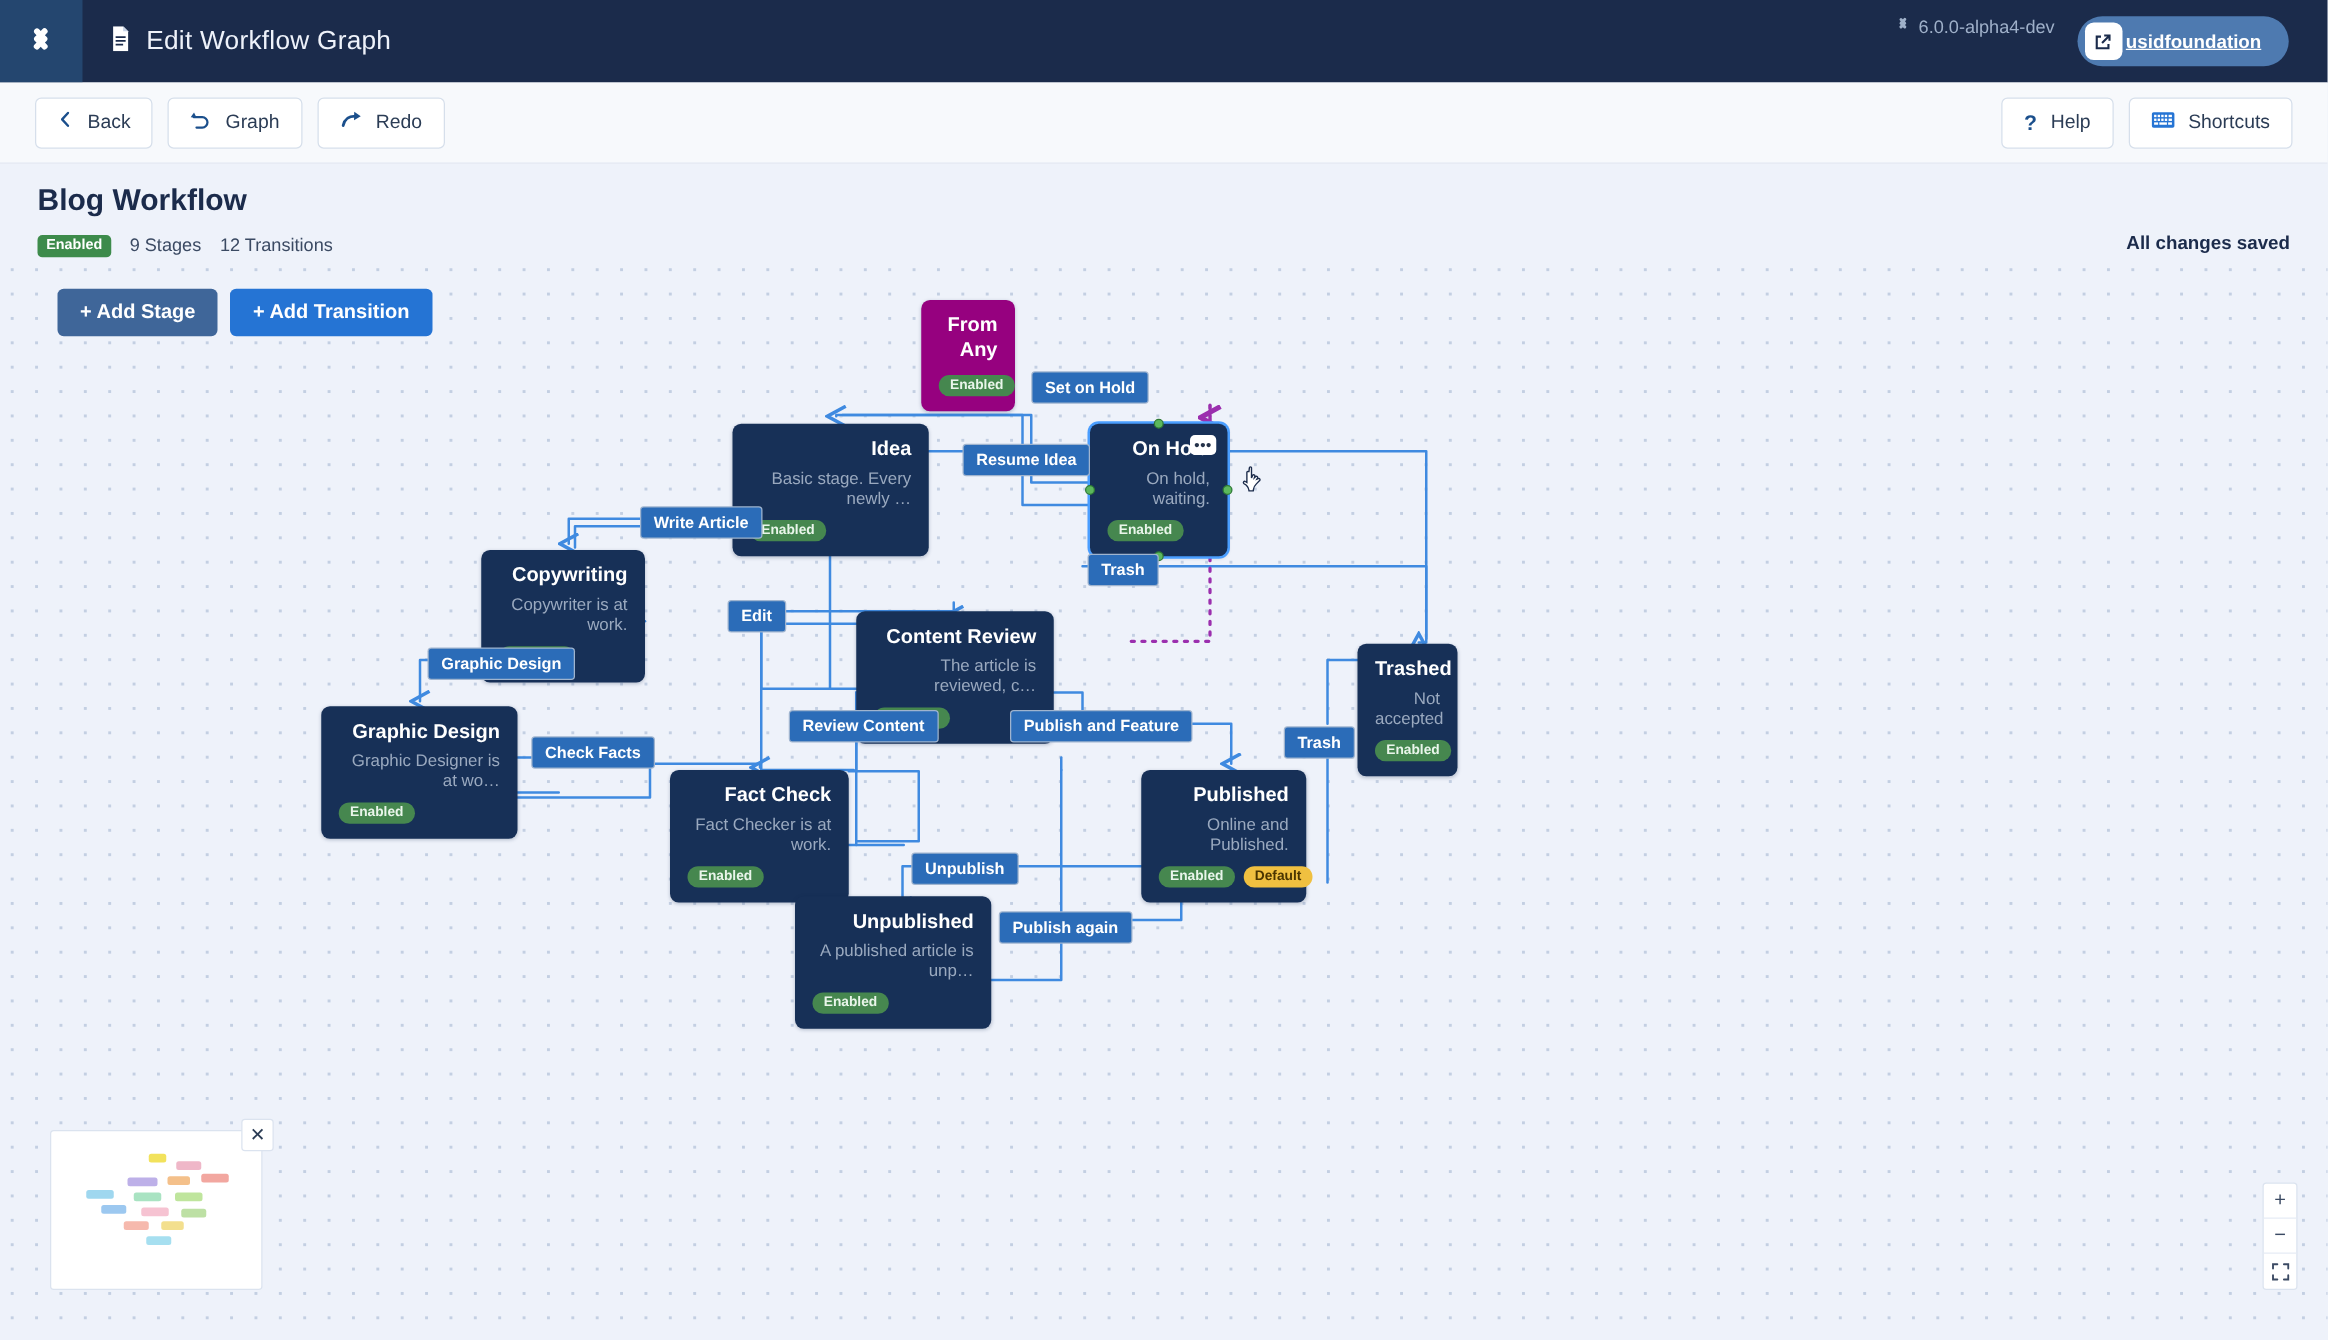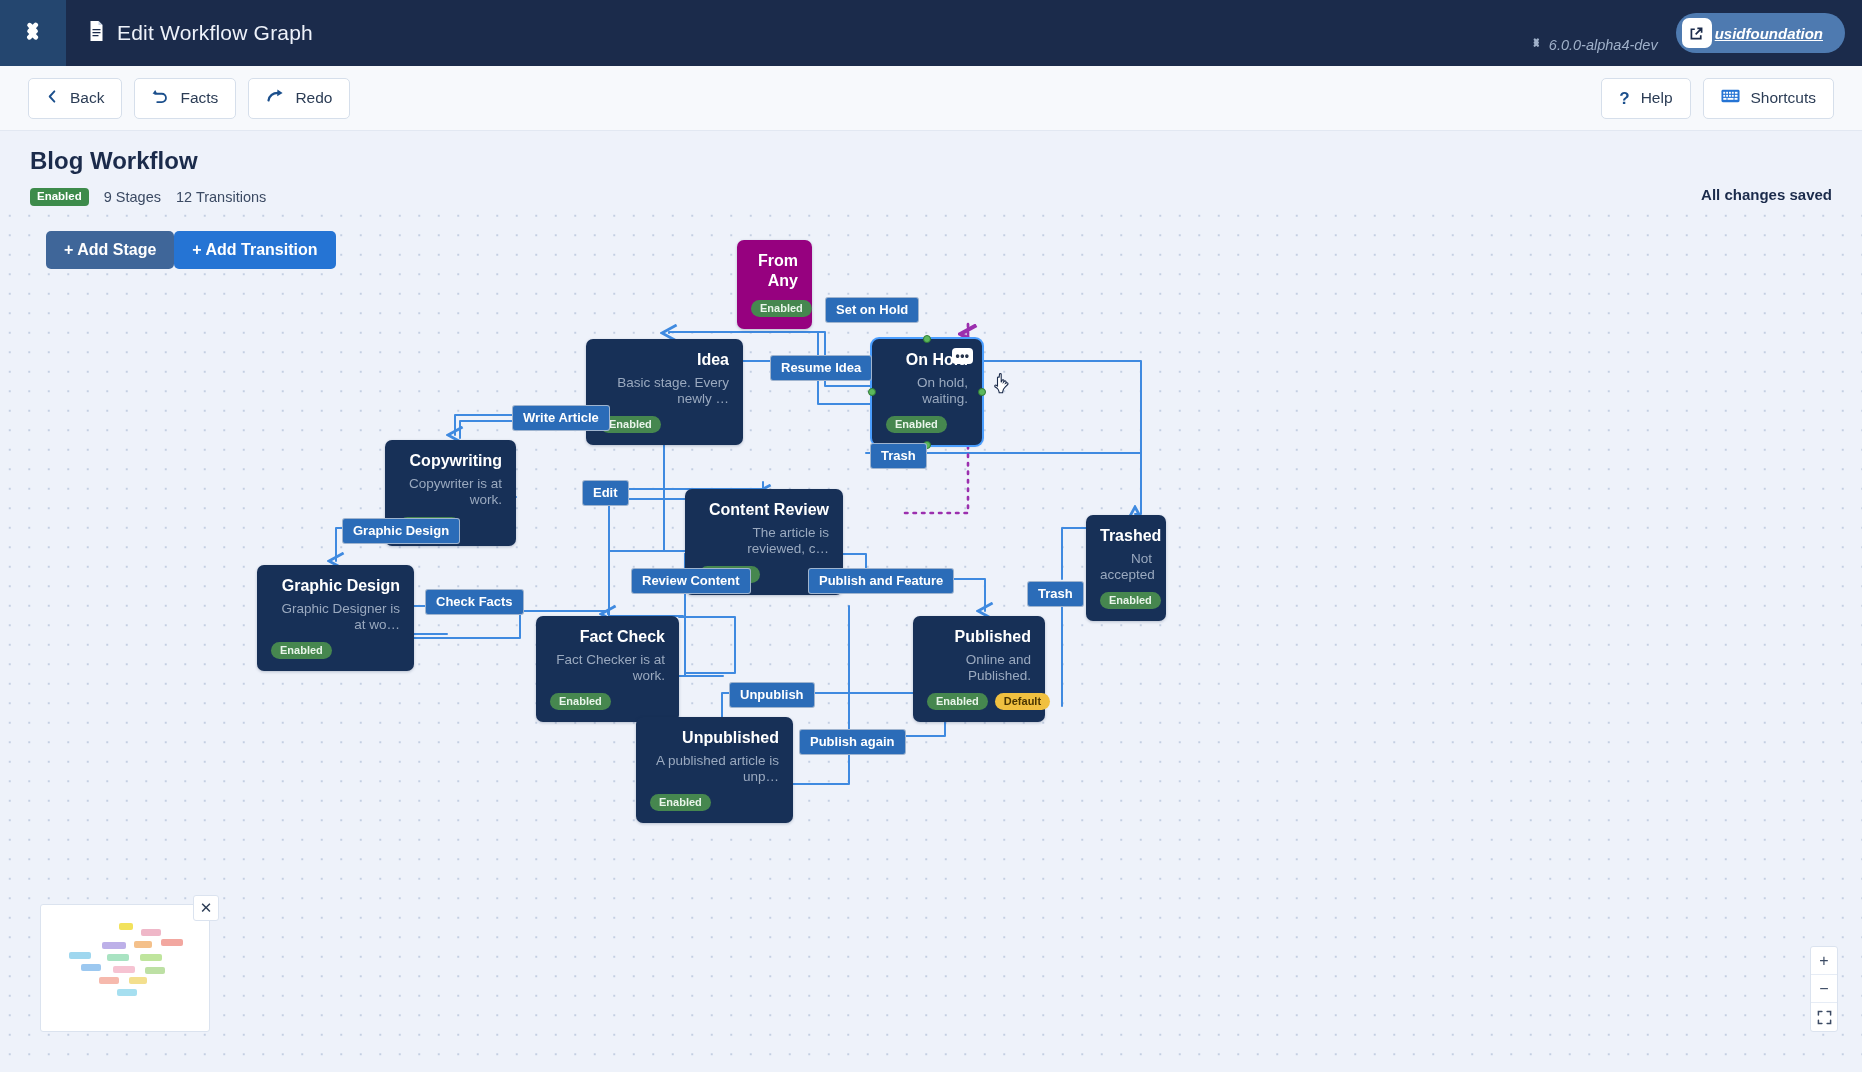--- a/index.html
+++ b/index.html
@@ -25,23 +25,22 @@
   }
   .joomla-logo { display:block; }
   #topbar-title {
     display: flex; align-items: center; gap: 12px;
     margin-left: 22px;
   }
   #topbar-title .title-text {
     color: #eef2fa; font-size: 21px; font-weight: 400; letter-spacing: .2px;
   }
   #topbar-right {
-    margin-left: auto; display: flex; align-items: flex-end; gap: 18px;
-    padding-right: 17px;
-    font-style: italic;
+    margin-left: auto; display: flex; align-items: flex-start; gap: 18px;
+    padding-right: 31px;
   }
   #version-label {
     color: #9fb0c9; font-size: 14.5px;
     display: flex; align-items: center; gap: 6px;
   }
   #site-link {
     display: flex; align-items: center; gap: 3px;
     background: #4e7ab0;
     border-radius: 22px;
     height: 40px; padding: 0 22px 0 6px;
@@ -90,21 +89,21 @@
   .pill-enabled {
     background: #3d8b4b; color: #fff; font-size: 11.5px; font-weight: bold;
     border-radius: 4px; padding: 3px 7px 3px 7px; line-height: 1;
   }
   #save-status {
     position: absolute; right: 30px; top: 55px;
     font-size: 15px; font-weight: bold; color: #1b2b4b;
   }
 
   
-  #actions { position: absolute; top: 231px; left: 46px; display: flex; z-index: 40; }
+  #actions { position: absolute; top: 231px; left: 46px; display: flex; gap: 10px; z-index: 40; }
   .btn-primary-dark {
     background: #3f6699; color: #fff; border: none; border-radius: 5px;
     height: 38px; padding: 0 18px; font-size: 16px; font-weight: 600;
     display: inline-flex; align-items: center; gap: 7px; cursor: pointer;
   }
   .btn-primary {
     background: #2574d4; color: #fff; border: none; border-radius: 5px;
     height: 38px; padding: 0 18px; font-size: 16px; font-weight: 600;
     display: inline-flex; align-items: center; gap: 7px; cursor: pointer;
   }
@@ -261,21 +260,21 @@
       </span>
       <span>Back</span>
     </button>
     <button class="btn">
       <span>
         <svg width="17" height="16" viewBox="0 0 18 16" aria-hidden="true">
           <path fill="none" stroke="#1b4f8c" stroke-width="1.9" stroke-linecap="round" d="M3.2 5.6h7.2a4.4 4.4 0 1 1 0 8.8H5.5"></path>
           <path fill="#1b4f8c" d="M3.4 1.6 0.6 5.7l5 .3z"></path>
         </svg>
       </span>
-      <span>Facts</span>
+      <span>Graph</span>
     </button>
     <button class="btn">
       <span>
         <svg width="18" height="16" viewBox="0 0 18 16" aria-hidden="true">
           <path fill="none" stroke="#1b4f8c" stroke-width="2.2" stroke-linecap="round" d="M2.5 12.5C3.6 6.8 8 4.5 13.5 4.9"></path>
           <path fill="#1b4f8c" d="M11.4 1.4 16.6 5l-5.4 3.2z"></path>
         </svg>
       </span>
       <span>Redo</span>
     </button>

